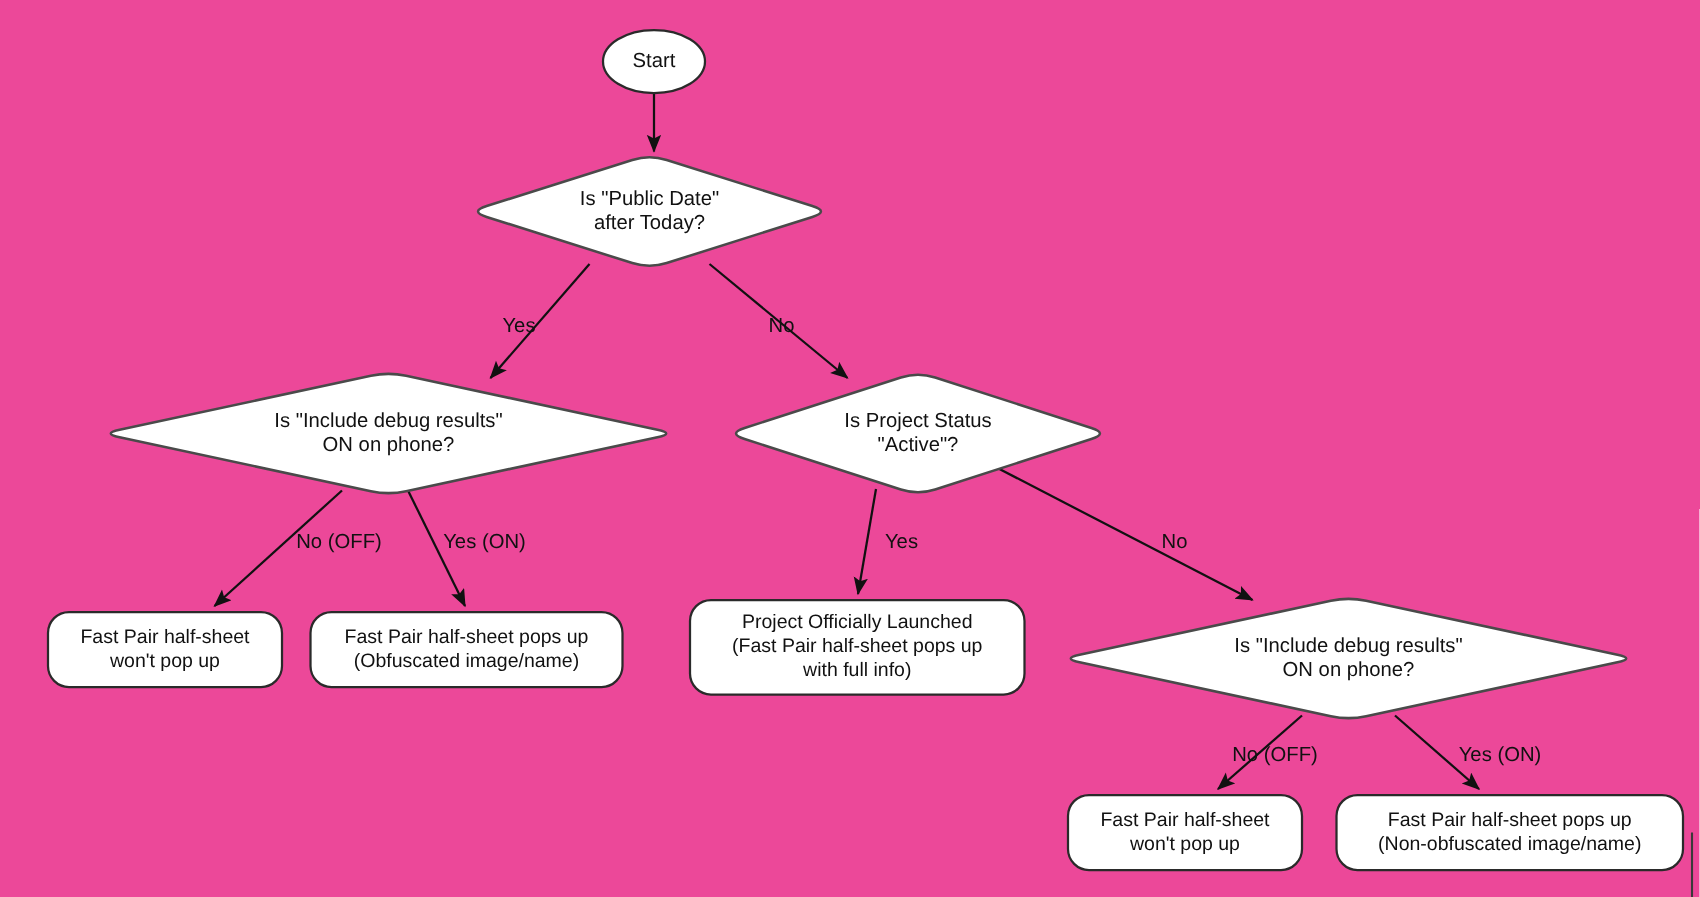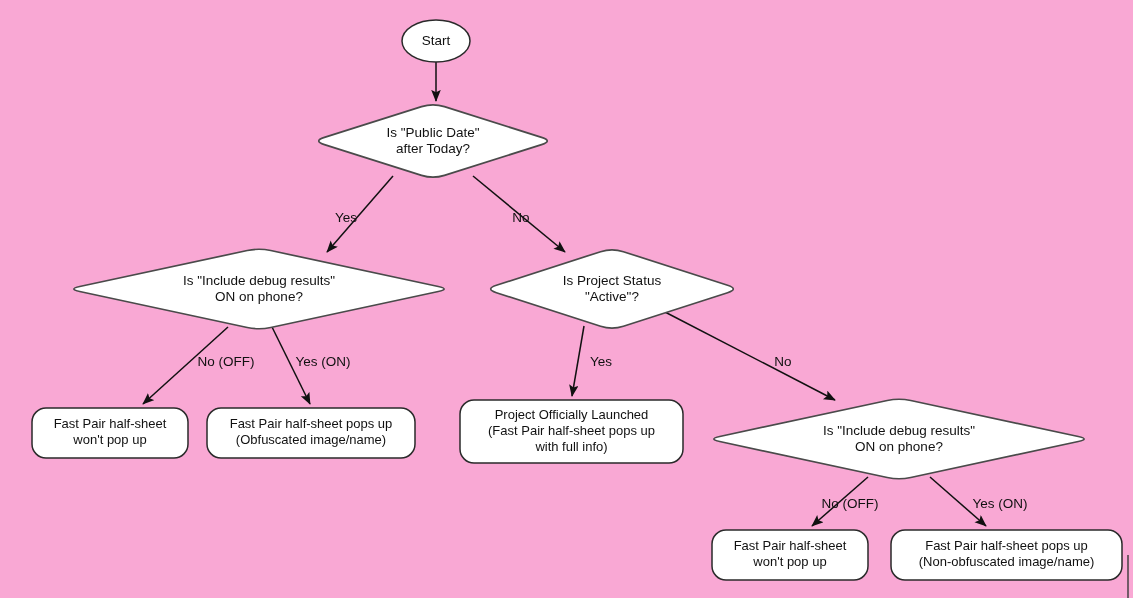--- a/index.html
+++ b/index.html
@@ -10,21 +10,21 @@
   body {
     width: 1133px;
     height: 598px;
     overflow: hidden;
     font-family: "Liberation Sans", sans-serif;
   }
   #flowchart-root {
     position: relative;
     width: 1133px;
     height: 598px;
-    background: #f9a8d4;
+    background: #ec4899;
     text-align: center;
   }
   svg#flow-svg {
     display: block;
     width: 1133px;
     height: 598px;
   }
   .node-shape {
     fill: #ffffff;
     stroke: #333333;

